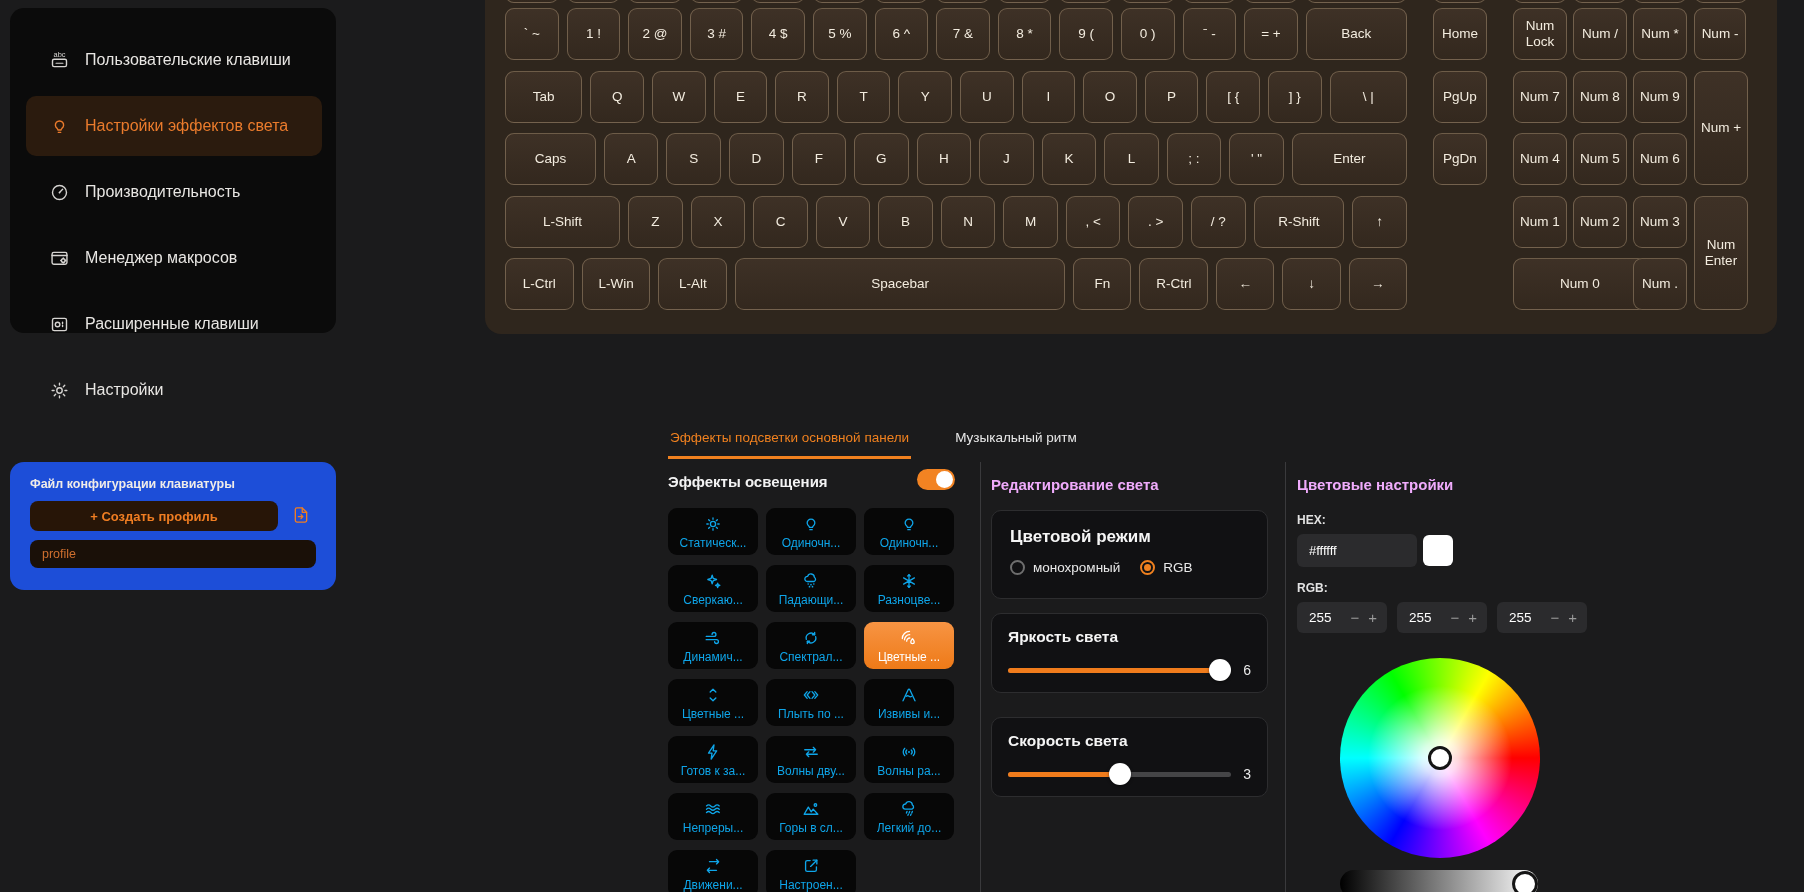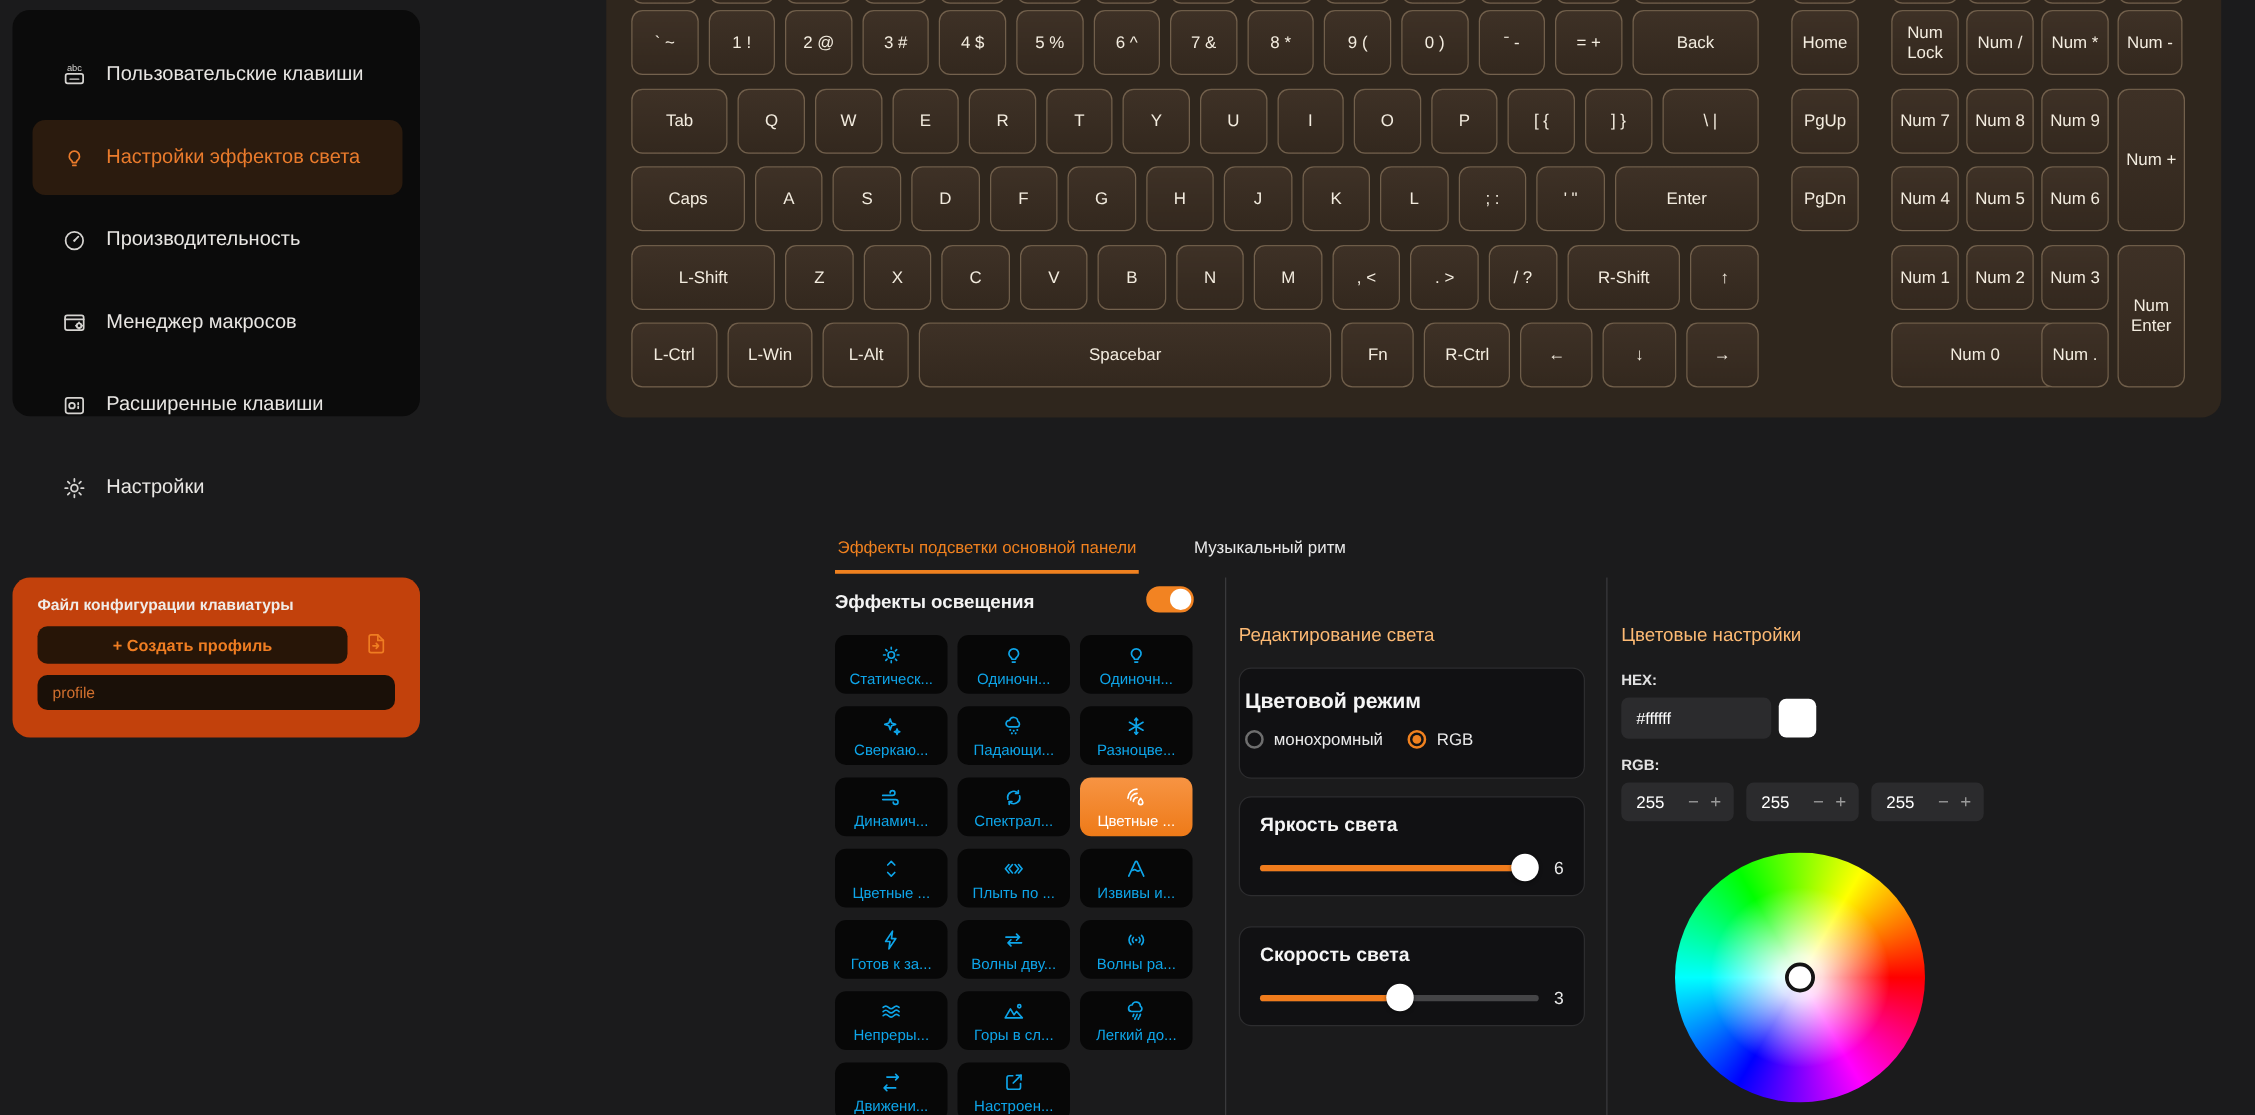--- a/index.html
+++ b/index.html
@@ -8,21 +8,21 @@
 
   
   .side-panel{position:absolute;left:10px;top:8px;width:326px;height:325px;background:#0b0b0b;border-radius:14px;padding-top:22px;box-sizing:border-box;}
   .sb-item{display:flex;align-items:center;gap:15px;height:60px;margin:0 14px 6px 16px;padding-left:22px;border-radius:10px;font-size:16px;color:#e8e6e3;cursor:pointer;}
   .sb-item.active{background:#2b1b0e;color:#ea7b2c;}
   .sb-item .icn{width:22px;height:22px;display:flex;align-items:center;justify-content:center;color:#d6d4d1;}
   .sb-item.active .icn{color:#ea7b2c;}
   .icn svg{width:21px;height:21px;}
 
   
-  .profile-panel{position:absolute;left:10px;top:462px;width:326px;height:128px;background:#c2410c;border-radius:14px;padding:15px 20px;box-sizing:border-box;}
+  .profile-panel{position:absolute;left:10px;top:462px;width:326px;height:128px;background:#1d4ed8;border-radius:14px;padding:15px 20px;box-sizing:border-box;}
   .profile-title{font-size:12.5px;font-weight:bold;color:#f0ece8;}
   .profile-row{display:flex;gap:8px;margin-top:10px;}
   .btn-create{flex:1;height:30px;background:#271507;border:none;border-radius:8px;color:#ef7d22;font-weight:bold;font-size:13px;font-family:inherit;cursor:pointer;}
   .btn-import{width:30px;height:30px;background:transparent;border:none;border-radius:8px;color:#ef7d22;display:flex;align-items:center;justify-content:center;cursor:pointer;padding:0;}
   .btn-import svg{width:20px;height:20px;}
   .profile-item{height:28px;margin-top:9px;background:#1a1008;border-radius:8px;display:flex;align-items:center;padding-left:12px;font-size:12.5px;color:#cf6f2e;cursor:pointer;}
 
   
   .kb-panel{position:absolute;left:485px;top:-26px;width:1292px;height:360px;background:#2f261d;border-radius:16px;}
   #kb-main{position:absolute;left:20px;top:34px;width:902px;}
@@ -48,22 +48,22 @@
   #effects-grid{position:absolute;left:668px;top:508px;display:grid;grid-template-columns:repeat(3,90px);grid-auto-rows:47px;gap:10px 8px;}
   .fx-btn{background:#070707;border-radius:9px;display:flex;flex-direction:column;align-items:center;justify-content:center;gap:2px;color:#0ea5e9;cursor:pointer;overflow:hidden;}
   .fx-btn svg{width:20px;height:20px;flex:none;}
   .fx-btn .fx-label{font-size:12px;white-space:nowrap;max-width:84px;overflow:hidden;}
   .fx-btn.selected{background:linear-gradient(180deg,#f79443,#ee7a18);color:#fff;}
 
   .vdiv{position:absolute;top:462px;width:1px;height:430px;background:#3a3a3c;}
 
   
   .editor-panel{position:absolute;left:991px;top:476px;width:277px;}
-  .panel-title{font-size:15px;font-weight:normal;color:#fdba74;margin-top:24px;}
-  .ed-box{background:#111113;border:1px solid #2d2d2f;border-radius:10px;box-sizing:border-box;padding:14px 4px;}
+  .panel-title{font-size:15px;font-weight:bold;color:#f0abfc;}
+  .ed-box{background:#111113;border:1px solid #2d2d2f;border-radius:10px;box-sizing:border-box;padding:14px 18px;}
   .box-mode{margin-top:17px;height:89px;}
   .box-mode h4{margin:2px 0 0 0;font-size:17px;color:#f5f5f5;}
   #radio-row{display:flex;gap:20px;margin-top:13px;align-items:center;}
   .radio{display:flex;align-items:center;gap:8px;font-size:13.5px;color:#e9e9e9;cursor:pointer;}
   .radio .dot{width:15px;height:15px;border-radius:50%;border:2px solid #6e6e6e;box-sizing:border-box;position:relative;}
   .radio.sel .dot{border-color:#f0811f;}
   .radio.sel .dot::after{content:"";position:absolute;left:2px;top:2px;width:7px;height:7px;border-radius:50%;background:#f0811f;}
   .box-slider{height:80px;padding:12px 16px;}
   .box-slider .sl-label{font-size:15.5px;font-weight:bold;color:#f5f5f5;margin-top:2px;}
   .sl-row{display:flex;align-items:center;margin-top:16px;}

